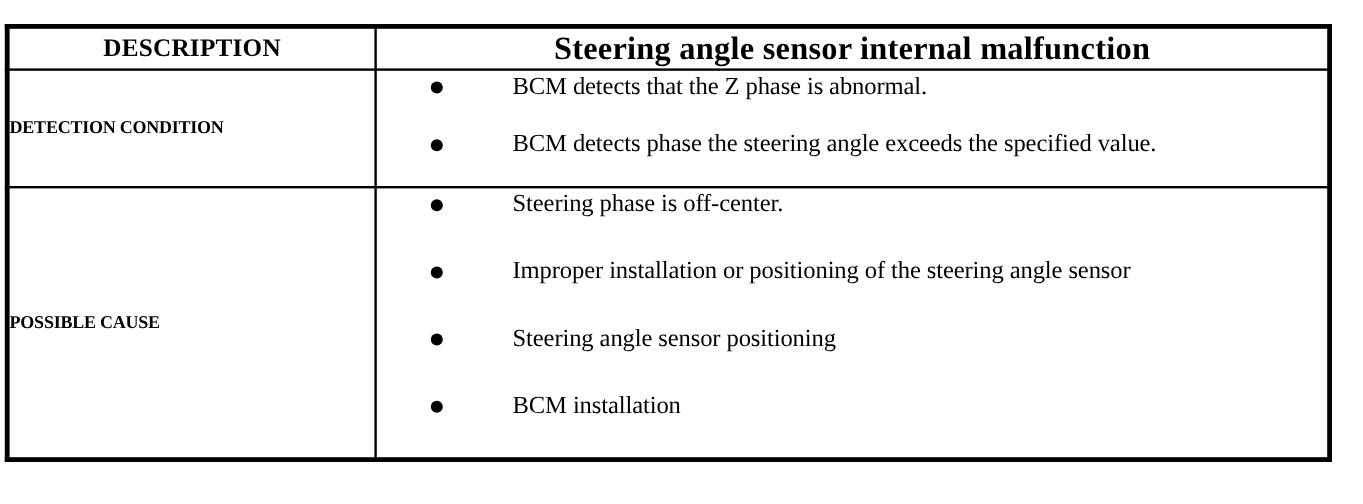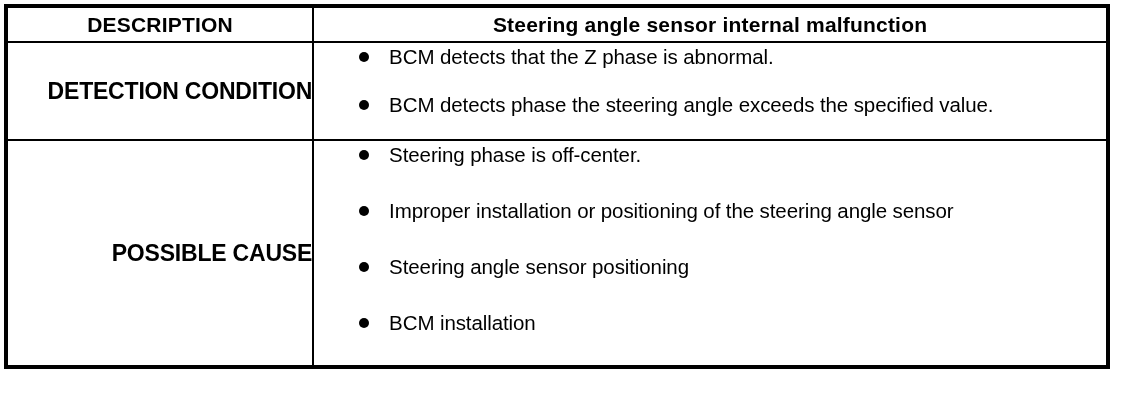--- a/index.html
+++ b/index.html
@@ -18,26 +18,27 @@
   .sheet {
     position: relative;
     width: 1136px;
     height: 420px;
     background: #ffffff;
   }
 
   table.dtc-table {
     position: absolute;
     left: 4px;
-    top: 4px;
+    top: 20px;
     width: 1106px;
     border-collapse: collapse;
     table-layout: fixed;
     background: #ffffff;
     border: 4px solid #000000;
+    font-family: Liberation Serif, serif;
   }
 
   table.dtc-table col.col-label { width: 306px; }
   table.dtc-table col.col-value { width: 792px; }
 
   table.dtc-table td {
     border: 2px solid #000000;
     vertical-align: middle;
     padding: 0;
     background: #ffffff;
@@ -46,47 +47,47 @@
   
   .hdr-cell {
     height: 33px;
     text-align: center;
     font-weight: bold;
     font-size: 21px;
     letter-spacing: 0.2px;
     white-space: nowrap;
   }
   .hdr-cell.value {
-    font-size: 21px;
+    font-size: 27px;
   }
 
   
   .label-cell {
     font-weight: bold;
-    font-size: 23px;
-    text-align: right;
+    font-size: 15px;
+    text-align: left;
     padding: 0 4px 0 7px;
     letter-spacing: -0.2px;
     white-space: nowrap;
     vertical-align: middle;
   }
 
   
   .list-cell {
     padding: 11px 10px 11px 0;
     vertical-align: middle;
   }
   .bullets {
     list-style: none;
     margin: 0;
     padding: 0;
   }
   .bullets li {
     position: relative;
-    padding-left: 75px;
+    padding-left: 113px;
     font-size: 20.5px;
     line-height: 27px;
     margin: 0 0 18px 0;
     letter-spacing: -0.1px;
   }
   .bullets li:last-child { margin-bottom: 0; }
   .bullets li .dot {
     position: absolute;
     left: 45px;
     top: 9px;

